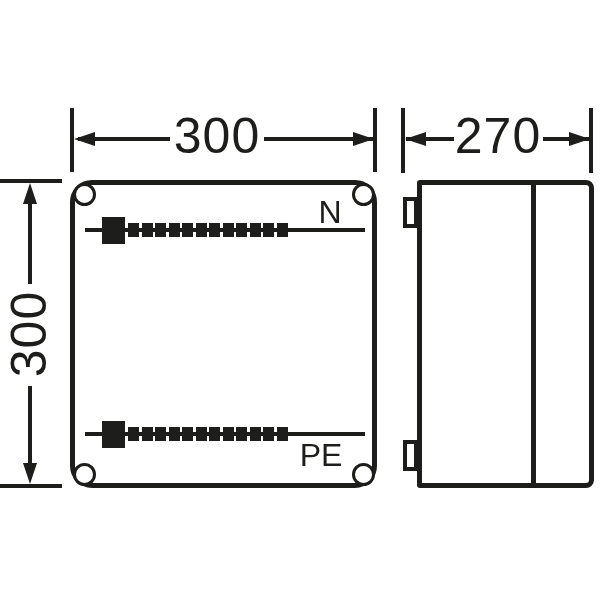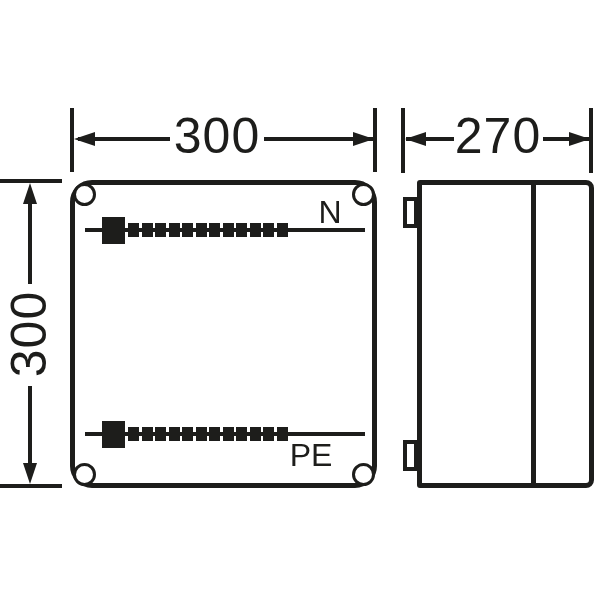--- a/index.html
+++ b/index.html
@@ -148,20 +148,20 @@
       <div class="seg"></div>
       <div class="seg"></div>
       <div class="seg"></div>
       <div class="seg"></div>
       <div class="seg"></div>
       <div class="seg"></div>
       <div class="seg"></div>
       <div class="seg"></div>
       <div class="seg"></div>
     </div>
-  <div class="abs bus-label" style="left:281px;top:439px;width:60px;">PE</div>
+  <div class="abs bus-label" style="left:291px;top:439px;width:60px;">PE</div>
 
   <div class="abs side-box"></div>
   <div class="abs side-divider"></div>
   <div class="abs tab" style="left:403px;top:197px;"></div>
   <div class="abs tab" style="left:403px;top:440px;"></div>
 
 </div>
 
 </body></html>

